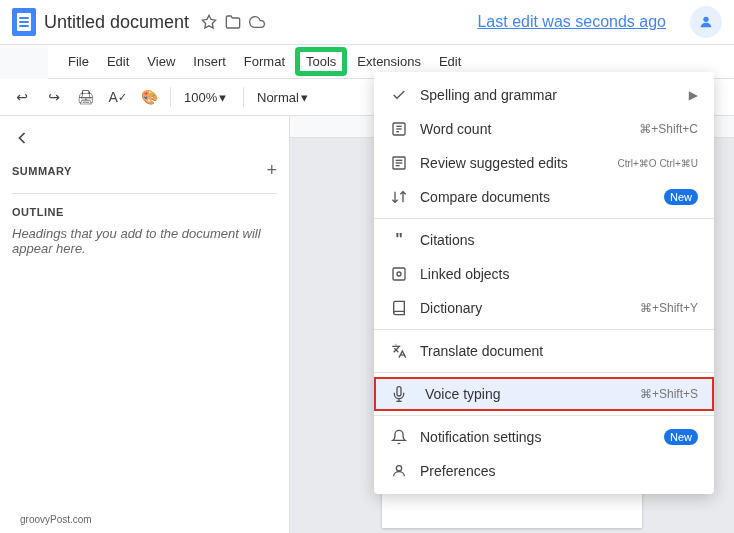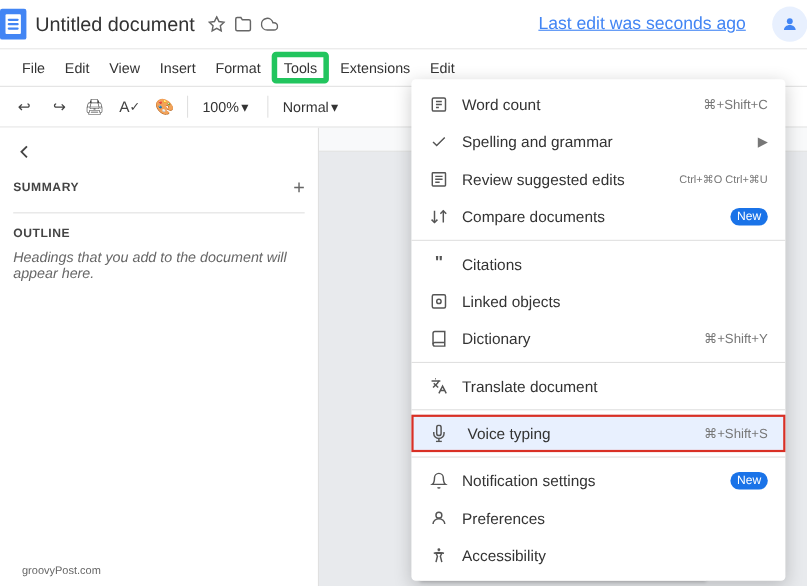--- a/index.html
+++ b/index.html
@@ -10,21 +10,21 @@
       background: #f8f9fa;
       overflow: hidden;
       position: relative;
     }
 
     
     .title-bar {
       background: #fff;
       display: flex;
       align-items: center;
-      padding: 6px 0;
+      padding: 6px 12px;
       gap: 8px;
       border-bottom: 1px solid #e0e0e0;
     }
     .doc-icon {
       width: 24px;
       height: 28px;
       background: #4285f4;
       border-radius: 2px;
       display: flex;
       align-items: center;
@@ -78,20 +78,21 @@
     }
 
     
     .menu-bar {
       background: #fff;
       display: flex;
       align-items: center;
       padding: 2px 12px;
       gap: 2px;
       border-bottom: 1px solid #e0e0e0;
+      margin-left: 48px;
     }
     .menu-item {
       padding: 4px 8px;
       font-size: 13px;
       color: #333;
       cursor: pointer;
       border-radius: 4px;
       white-space: nowrap;
     }
     .menu-item.active {
@@ -395,38 +396,38 @@
       <path d="M10,30 Q60,10 120,30" stroke="#e53935" stroke-width="4" fill="none" marker-end="url(#arrowhead)"></path>
     </svg>
   </div>
 </div>
 
 <div class="dropdown-menu">
 
   <div class="dropdown-item">
     <div class="dropdown-item-icon">
       <svg width="16" height="16" viewBox="0 0 24 24" fill="none" stroke="#555" stroke-width="2">
+          <polyline points="20 6 9 17 4 12"></polyline>
+        </svg>
+    </div>
+    <span class="dropdown-item-label">Spelling and grammar</span>
+    <span class="dropdown-item-arrow">▶</span>
+  </div>
+
+  <div class="dropdown-item">
+    <div class="dropdown-item-icon">
+      <svg width="16" height="16" viewBox="0 0 24 24" fill="none" stroke="#555" stroke-width="2">
           <rect x="3" y="3" width="18" height="18" rx="2"></rect>
           <line x1="8" y1="12" x2="16" y2="12"></line>
           <line x1="8" y1="8" x2="16" y2="8"></line>
           <line x1="8" y1="16" x2="12" y2="16"></line>
         </svg>
     </div>
     <span class="dropdown-item-label">Word count</span>
     <span class="dropdown-item-shortcut">⌘+Shift+C</span>
-  </div>
-
-  <div class="dropdown-item">
-    <div class="dropdown-item-icon">
-      <svg width="16" height="16" viewBox="0 0 24 24" fill="none" stroke="#555" stroke-width="2">
-          <polyline points="20 6 9 17 4 12"></polyline>
-        </svg>
-    </div>
-    <span class="dropdown-item-label">Spelling and grammar</span>
-    <span class="dropdown-item-arrow">▶</span>
   </div>
 
   <div class="dropdown-item">
     <div class="dropdown-item-icon">
       <svg width="16" height="16" viewBox="0 0 24 24" fill="none" stroke="#555" stroke-width="2">
           <rect x="3" y="3" width="18" height="18" rx="1"></rect>
           <line x1="7" y1="8" x2="17" y2="8"></line>
           <line x1="7" y1="12" x2="17" y2="12"></line>
           <line x1="7" y1="16" x2="13" y2="16"></line>
         </svg>
@@ -525,27 +526,17 @@
   <div class="dropdown-item">
     <div class="dropdown-item-icon">
       <svg width="16" height="16" viewBox="0 0 24 24" fill="none" stroke="#555" stroke-width="2">
           <circle cx="12" cy="8" r="4"></circle>
           <path d="M4 20c0-4 3.6-7 8-7s8 3 8 7"></path>
         </svg>
     </div>
     <span class="dropdown-item-label">Preferences</span>
   </div>
 
-  <div class="dropdown-item">
-    <div class="dropdown-item-icon">
-      <svg width="16" height="16" viewBox="0 0 24 24" fill="none" stroke="#555" stroke-width="2">
-          <circle cx="12" cy="4" r="1"></circle>
-          <path d="M8 21l2-8-2-4h8l-2 4 2 8"></path>
-          <path d="M5 9l7-1 7 1"></path>
-        </svg>
-    </div>
-    <span class="dropdown-item-label">Accessibility</span>
-  </div>
 </div>
 
 <div class="watermark">
   <span>groovyPost.com</span>
 </div>
 
 </body></html>

